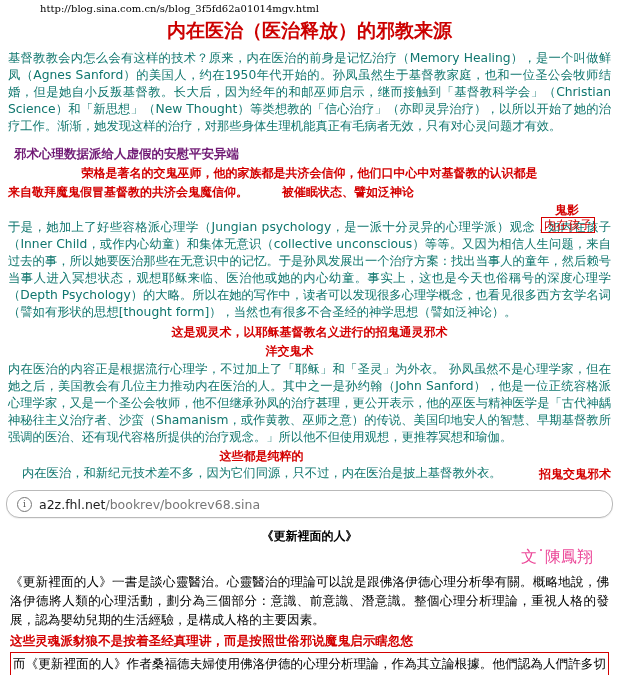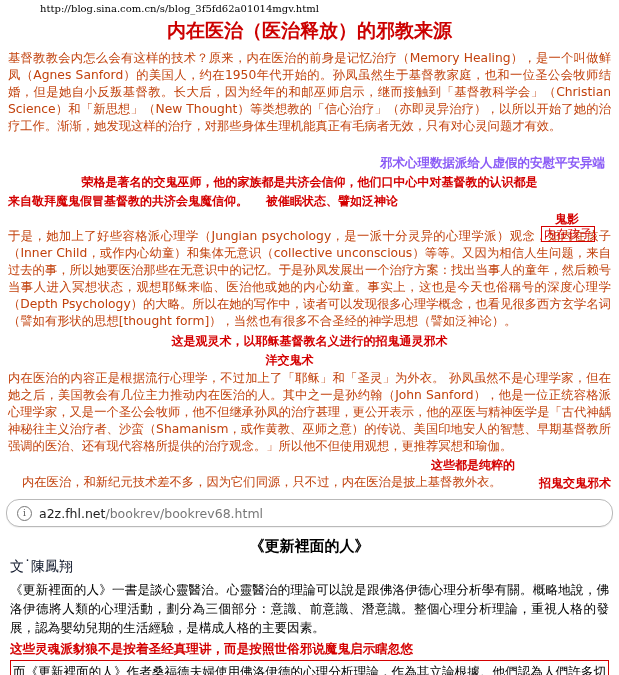--- a/index.html
+++ b/index.html
@@ -29,29 +29,29 @@
     font-size:19px;
     font-weight:bold;
     font-family:"DejaVu Sans","Liberation Sans",sans-serif;
     margin:2px 0 6px 0;
   }
   p.body{
     margin:0 0 2px 0;
     font-size:12.3px;
     line-height:17px;
     text-align:justify;
-    color:#c2410c;
+    color:#0f766e;
   }
   .annot-row{
     display:flex;
-    justify-content:flex-end;
+    justify-content:flex-start;
     font-size:12.5px;
-    color:#8b5cf6;
+    color:#701a75;
     font-weight:bold;
-    margin:20px 0 2px 0;
+    margin:11px 0 2px 0;
     padding:0 6px;
   }
   .annot-row span{white-space:nowrap;}
   .annot-line{
     color:#d40000;
     font-weight:bold;
     font-size:12px;
     line-height:17px;
     margin:1px 0;
   }
@@ -85,27 +85,28 @@
     color:#222;
   }
   .addr .urltext .dim{color:#777;}
   .page2{
     padding:4px 10px 0 10px;
     position:relative;
   }
   .t2{
     text-align:center;
     font-weight:bold;
-    font-size:15px;
+    font-size:12px;
     font-family:"DejaVu Serif","Liberation Serif",serif;
     margin:6px 0 0 0;
   }
   .byline{
-    font-size:14px;
-    color:#0f172a;
+    text-align:right;
+    font-size:16px;
+    color:#ec4899;
     margin:2px 16px 4px 0;
     font-family:"DejaVu Serif","Liberation Serif",serif;
   }
   p.body2{
     margin:0 0 3px 0;
     font-size:12.6px;
     line-height:19px;
     text-align:justify;
     font-family:"DejaVu Serif","Liberation Serif",serif;
     text-indent:0;
@@ -136,21 +137,21 @@
   <p class="body">基督教教会内怎么会有这样的技术？原来，内在医治的前身是记忆治疗（Memory Healing），是一个叫做鲜凤（Agnes Sanford）的美国人，约在1950年代开始的。孙凤虽然生于基督教家庭，也和一位圣公会牧师结婚，但是她自小反叛基督教。长大后，因为经年的和邮巫师启示，继而接触到「基督教科学会」（Christian Science）和「新思想」（New Thought）等类想教的「信心治疗」（亦即灵异治疗），以所以开始了她的治疗工作。渐渐，她发现这样的治疗，对那些身体生理机能真正有毛病者无效，只有对心灵问题才有效。</p>
 
   <div class="annot-row">
     <span>邪术</span>
     <span>心理数据派给人虚假的安慰平安</span>
     <span>异端</span>
   </div>
 
   <div class="annot-line annot-center">荣格是著名的交鬼巫师，他的家族都是共济会信仰，他们口中心中对基督教的认识都是</div>
 
-  <div style="display:flex;align-items:flex-start;gap:18px;">
+  <div style="display:flex;align-items:flex-start;gap:34px;">
     <div class="annot-line" style="flex:0 0 auto;">来自敬拜魔鬼假冒基督教的共济会鬼魔信仰。</div>
     <div class="annot-line" style="flex:0 0 auto;">被催眠状态、譬如泛神论</div>
   </div>
 
   <div style="text-align:right;padding-right:32px;">
     <span class="annot-line">鬼影</span>
   </div>
 
   <p class="body">
     <span>于是，她加上了好些容格派心理学（Jungian psychology，是一派十分灵异的心理学派）观念，如内在孩子（Inner Child，或作内心幼童）和集体无意识（collective unconscious）等等。又因为相信人生问题，来自过去的事，所以她要医治那些在无意识中的记忆。于是孙凤发展出一个治疗方案：找出当事人的童年，然后赖号当事人进入冥想状态，观想耶稣来临、医治他或她的内心幼童。事实上，这也是今天也俗稱号的深度心理学（Depth Psychology）的大略。所以在她的写作中，读者可以发现很多心理学概念，也看见很多西方玄学名词（譬如有形状的思想[thought form]），当然也有很多不合圣经的神学思想（譬如泛神论）。</span>
@@ -160,34 +161,34 @@
     <span class="box" style="position:absolute;right:16px;top:-106px;color:#d40000;font-size:12px;">内在孩子</span>
   </div>
 
   <div style="display:flex;justify-content:flex-end;align-items:center;flex-direction:column;">
     <span class="annot-line">这是观灵术，以耶稣基督教名义进行的招鬼通灵邪术</span>
     <span class="annot-line" style="padding-right:40px;">洋交鬼术</span>
   </div>
 
   <p class="body">内在医治的内容正是根据流行心理学，不过加上了「耶稣」和「圣灵」为外衣。 孙凤虽然不是心理学家，但在她之后，美国教会有几位主力推动内在医治的人。其中之一是孙约翰（John Sanford），他是一位正统容格派心理学家，又是一个圣公会牧师，他不但继承孙凤的治疗甚理，更公开表示，他的巫医与精神医学是「古代神龋神秘往主义治疗者、沙蛮（Shamanism，或作黄教、巫师之意）的传说、美国印地安人的智慧、早期基督教所强调的医治、还有现代容格所提供的治疗观念。」所以他不但使用观想，更推荐冥想和瑜伽。</p>
 
-  <div style="text-align:right;padding-right:96px;">
+  <div style="text-align:center;padding-right:96px;">
     <span class="annot-line">这些都是纯粹的</span>
   </div>
 
   <div style="display:flex;justify-content:space-between;align-items:flex-start;">
     <p class="body" style="flex:1 1 auto;text-indent:14px;margin:0;">内在医治，和新纪元技术差不多，因为它们同源，只不过，内在医治是披上基督教外衣。</p>
     <span class="annot-line" style="flex:0 0 auto;margin-left:6px;">招鬼交鬼邪术</span>
   </div>
 
 </div>
 
 <div class="addr">
   <span class="info-icon">i</span>
-  <span class="urltext"><span>a2z.fhl.net</span><span class="dim">/bookrev/bookrev68.html</span></span>
+  <span class="urltext"><span>a2z.fhl.net</span><span class="dim">/bookrev/bookrev68.sina</span></span>
 </div>
 
 <div class="page2">
   <div class="t2">《更新裡面的人》</div>
   <div class="byline">文˙陳鳳翔</div>
 
   <p class="body2">《更新裡面的人》一書是談心靈醫治。心靈醫治的理論可以說是跟佛洛伊德心理分析學有關。概略地說，佛洛伊德將人類的心理活動，劃分為三個部分：意識、前意識、潛意識。整個心理分析理論，重視人格的發展，認為嬰幼兒期的生活經驗，是構成人格的主要因素。</p>
 
   <div class="annot2">这些灵魂派豺狼不是按着圣经真理讲，而是按照世俗邪说魔鬼启示瞎忽悠</div>
 

